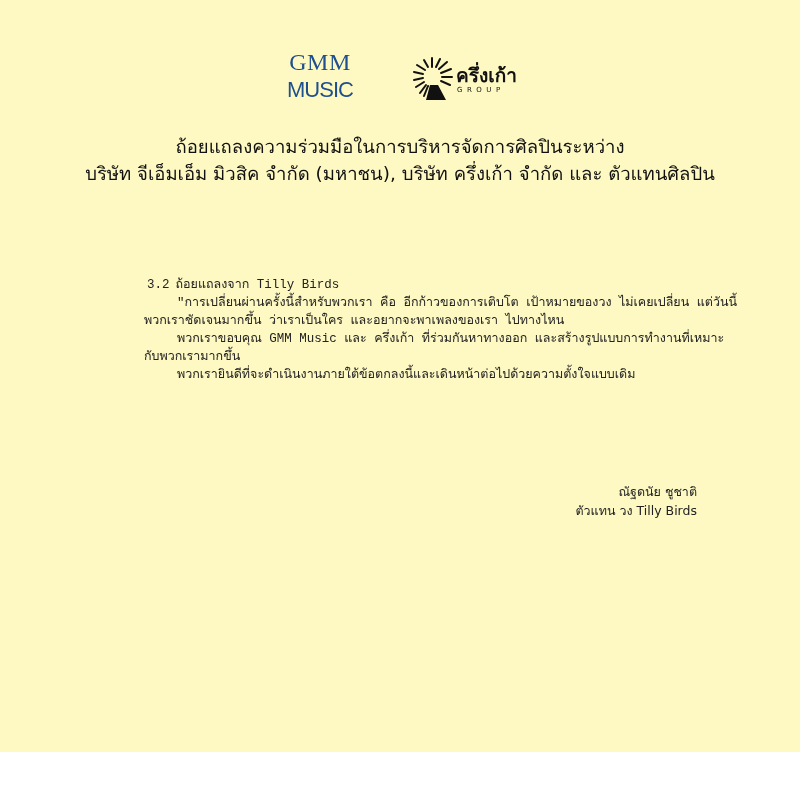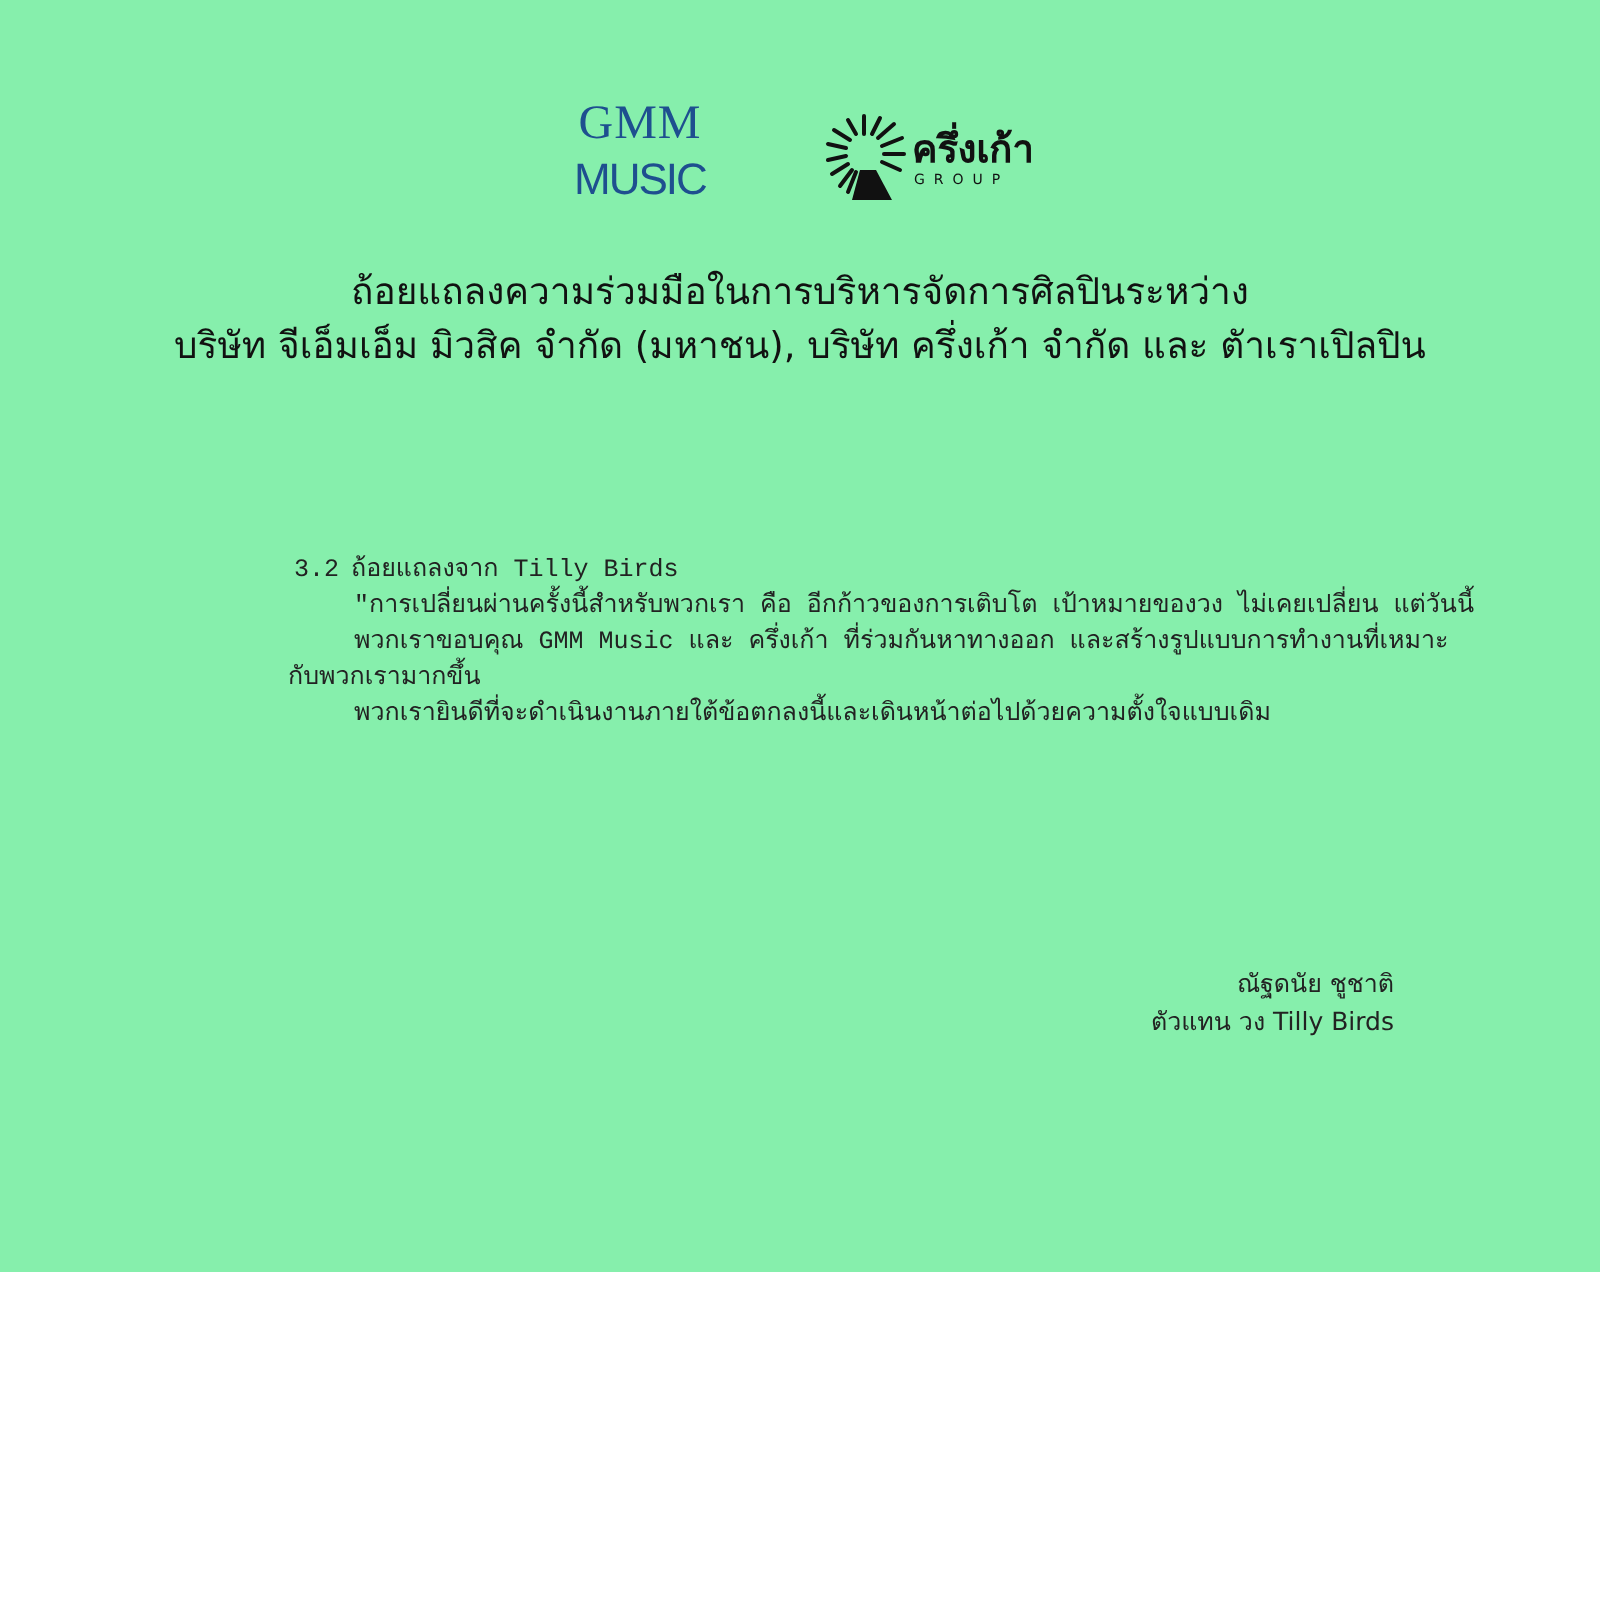--- a/index.html
+++ b/index.html
@@ -10,22 +10,22 @@
       overflow: hidden;
     }
     body {
       position: relative;
       font-family: "Liberation Sans", "DejaVu Sans", sans-serif;
       color: #1a1a1a;
     }
     .page {
       position: absolute;
       left: 0; top: 0;
-      width: 800px; height: 636px;
-      background: #86efac;
+      width: 800px; height: 752px;
+      background: #fef9c3;
     }
     
     .logo-gmm {
       position: absolute;
       left: 268px;
       top: 50px;
       width: 104px;
       height: 56px;
       color: #1e4f8f;
       text-align: center;
@@ -148,29 +148,30 @@
         <line x1="18" y1="31" x2="14" y2="41"></line>
       </g>
       <polygon points="20,30 28,30 36,45 16,45" fill="#111"></polygon>
     </svg>
     <span class="krueng-name">ครึ่งเก้า</span>
     <span class="krueng-sub">GROUP</span>
   </div>
 
   <div class="title">
     <span>ถ้อยแถลงความร่วมมือในการบริหารจัดการศิลปินระหว่าง</span>
-    <span>บริษัท จีเอ็มเอ็ม มิวสิค จำกัด (มหาชน), บริษัท ครึ่งเก้า จำกัด และ ตัาเราเปิลปิน</span>
+    <span>บริษัท จีเอ็มเอ็ม มิวสิค จำกัด (มหาชน), บริษัท ครึ่งเก้า จำกัด และ ตัวแทนศิลปิน</span>
   </div>
 
   <div class="body-text">
     <span class="line">
       <span class="section-num">3.2</span><span>ถ้อยแถลงจาก Tilly Birds</span>
     </span>
 
     <span class="line indent-2">"การเปลี่ยนผ่านครั้งนี้สำหรับพวกเรา คือ อีกก้าวของการเติบโต เป้าหมายของวง ไม่เคยเปลี่ยน แต่วันนี้</span>
+    <span class="line flush">พวกเราชัดเจนมากขึ้น ว่าเราเป็นใคร และอยากจะพาเพลงของเรา ไปทางไหน</span>
 
     <span class="line indent-2">พวกเราขอบคุณ GMM Music และ ครึ่งเก้า ที่ร่วมกันหาทางออก และสร้างรูปแบบการทำงานที่เหมาะ</span>
     <span class="line flush">กับพวกเรามากขึ้น</span>
 
     <span class="line indent-2">พวกเรายินดีที่จะดำเนินงานภายใต้ข้อตกลงนี้และเดินหน้าต่อไปด้วยความตั้งใจแบบเดิม</span>
 
     <span class="spacer"></span>
 
   </div>
 

